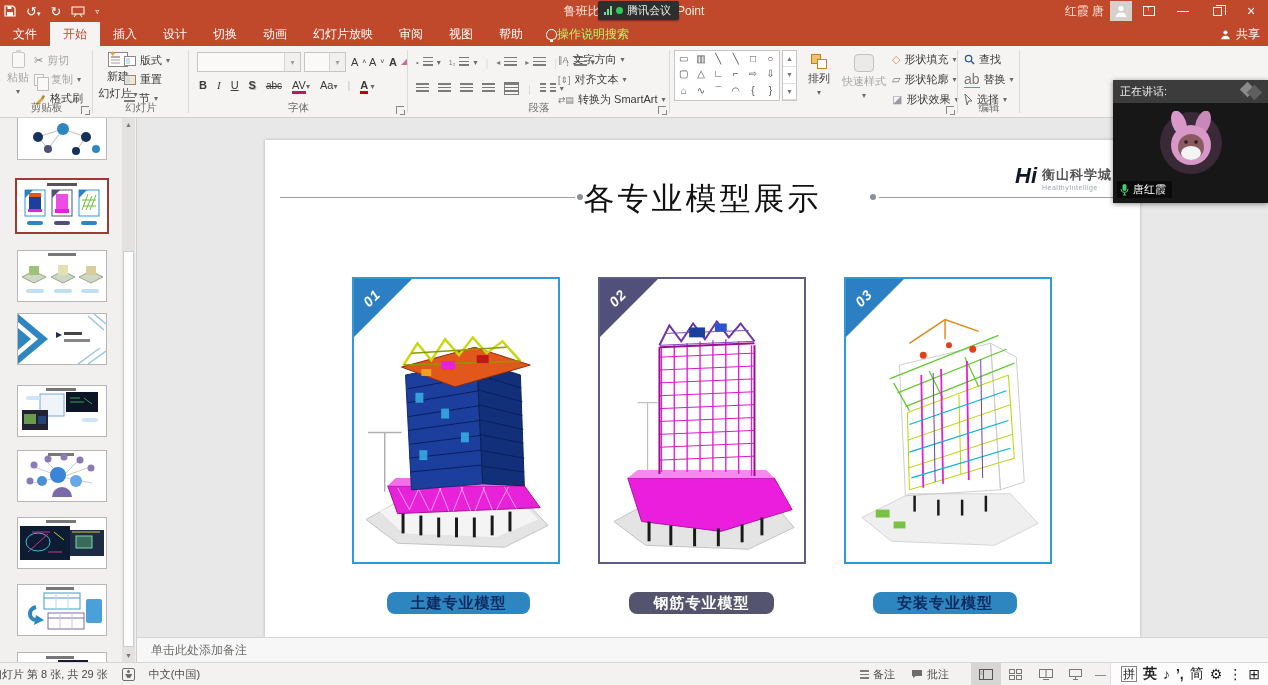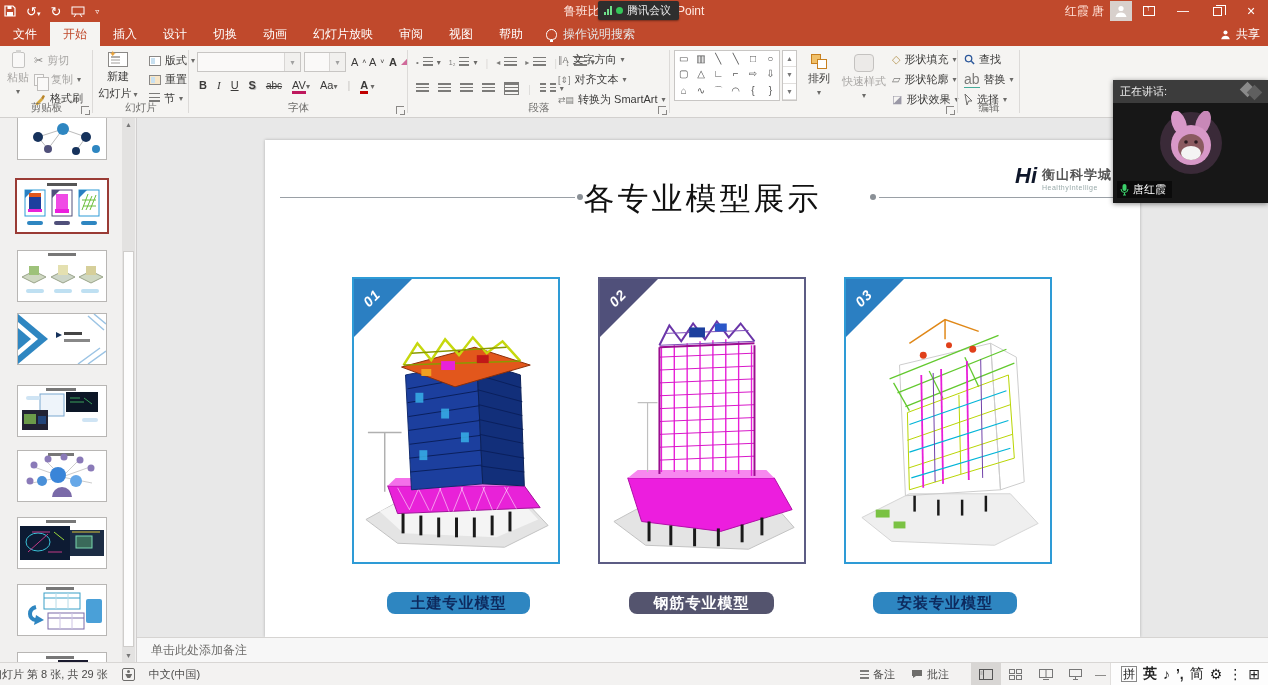--- a/index.html
+++ b/index.html
@@ -23,21 +23,21 @@
   .winbtn { width:34px; height:22px; display:flex; align-items:center; justify-content:center; color:#fff; font-size:12px; }
   .ribopt { width:12px; height:10px; border:1px solid #fff; position:relative; }
   .ribopt::after { content:"↑"; position:absolute; left:2px; top:-3px; font-size:8px; }
   .restore-ic { width:9px; height:9px; border:1px solid #fff; position:relative; }
   .restore-ic::before { content:""; position:absolute; left:2px; top:-3px; width:9px; height:9px; border:1px solid #fff; border-left:none; border-bottom:none; }
 
   
   .tabrow { position:absolute; left:0; top:22px; width:1268px; height:24px; background:#c0492c; display:flex; align-items:stretch; z-index:30; }
   .tab { padding:0 13px; font-size:12px; color:#fff; display:flex; align-items:center; }
   .tab.active { background:#f5f4f2; color:#c0492c; }
-  .tellme { display:flex; align-items:center; gap:6px; color:#e5e5e5; font-size:12px; padding:0 10px; }
+  .tellme { display:flex; align-items:center; color:#bef264; font-size:12px; padding:0 10px; }
   .bulb { width:11px; height:11px; border:1px solid #fff; border-radius:50% 50% 40% 40%; position:relative; }
   .bulb::after { content:""; position:absolute; left:3px; bottom:-3px; width:3px; height:2px; background:#fff; }
   .share-btn { position:absolute; right:8px; top:0; height:24px; display:flex; align-items:center; gap:5px; color:#fff; font-size:12px; }
 
   
   .ribbon { position:absolute; left:0; top:46px; width:1268px; height:72px; background:#f5f4f2; border-bottom:1px solid #d2d0ce; color:#3b3a39; font-size:11px; z-index:20; }
   .grp { position:absolute; top:0; height:71px; }
   .grp::after { content:""; position:absolute; right:0; top:4px; bottom:4px; width:1px; background:#dcdad8; }
   .grp-label { position:absolute; bottom:2px; left:0; right:0; text-align:center; color:#6e6d6b; font-size:10.5px; }
   .launcher { position:absolute; right:4px; bottom:3px; width:8px; height:8px; border-left:1px solid #8a8886; border-top:1px solid #8a8886; }
@@ -220,21 +220,21 @@
       <span class="grp-label">剪贴板</span>
       <span class="launcher"></span>
     </div>
 
     <div class="grp" style="left:93px;width:96px">
       <div class="bigbtn" style="position:absolute;left:5px;top:6px;width:40px">
         <span class="slide-ic"></span>
         <span>新建</span>
         <span><span>幻灯片</span><span class="caret"> ▾</span></span>
       </div>
-      <div style="position:absolute;left:56px;top:6px;display:flex;flex-direction:column;gap:2px">
+      <div style="position:absolute;left:31px;top:6px;display:flex;flex-direction:column;gap:2px">
         <span class="sbtn">
             <span class="lay-ic"></span>
             <span>版式</span>
             <span class="caret">▾</span>
           </span>
         <span class="sbtn">
             <span class="lay-ic" style="background:#f7e6c8"></span>
             <span>重置</span>
           </span>
         <span class="sbtn">

